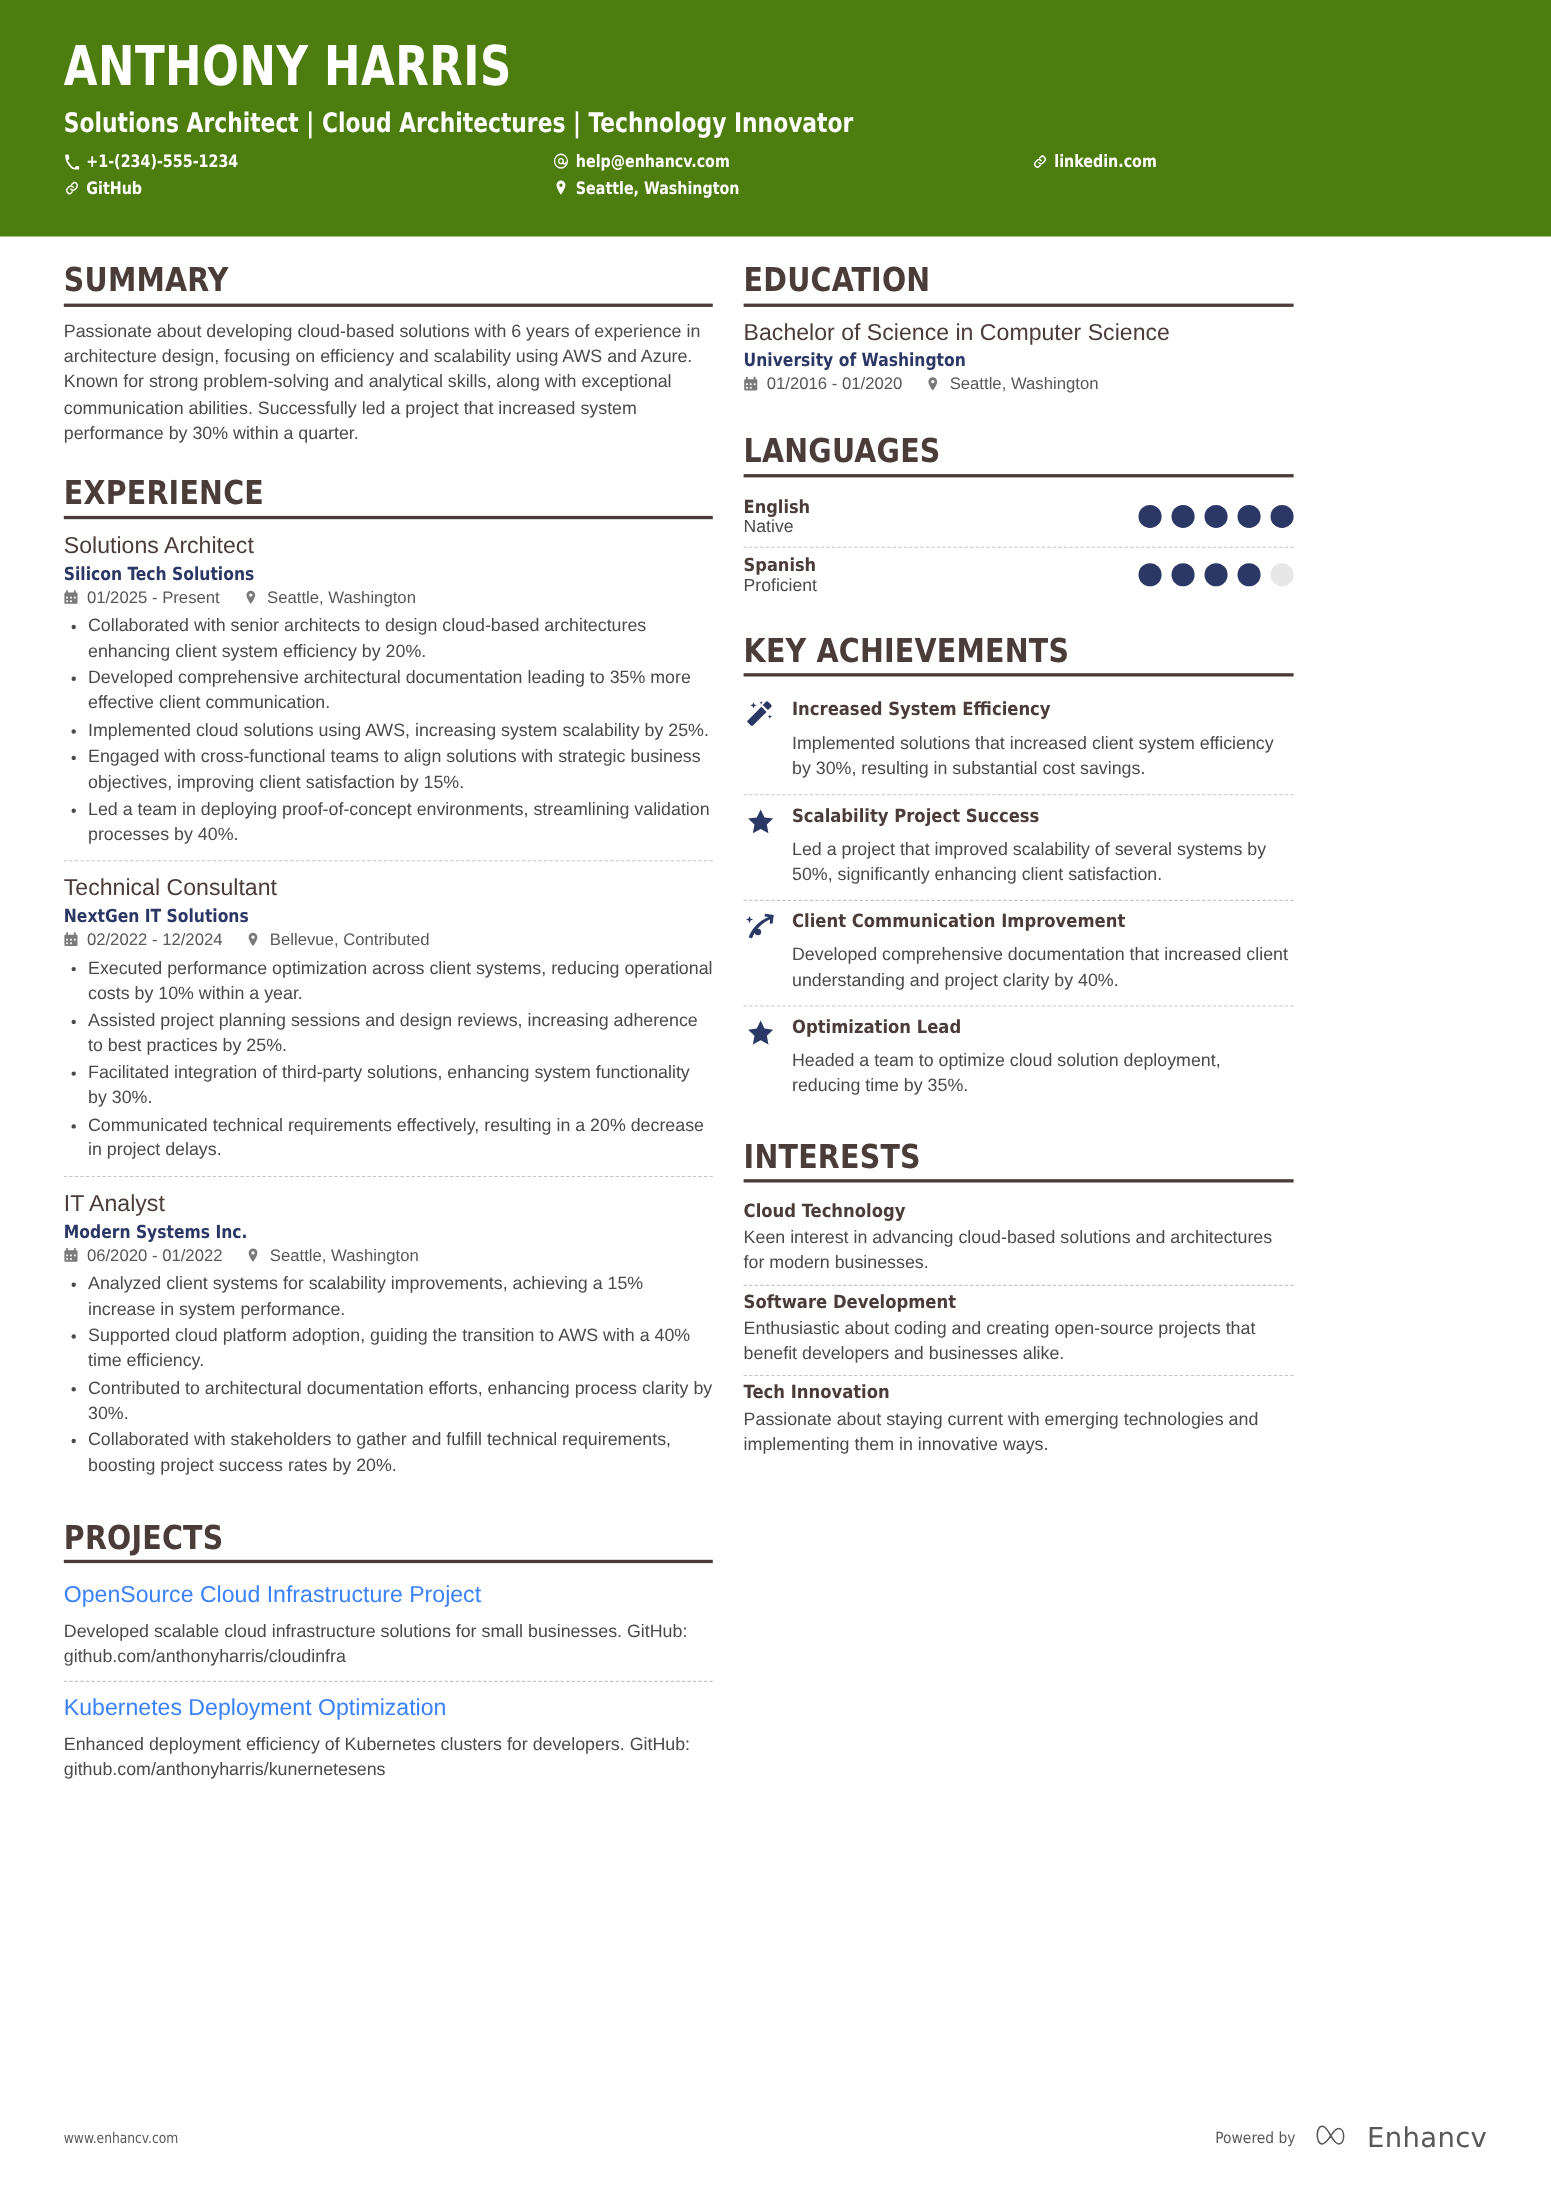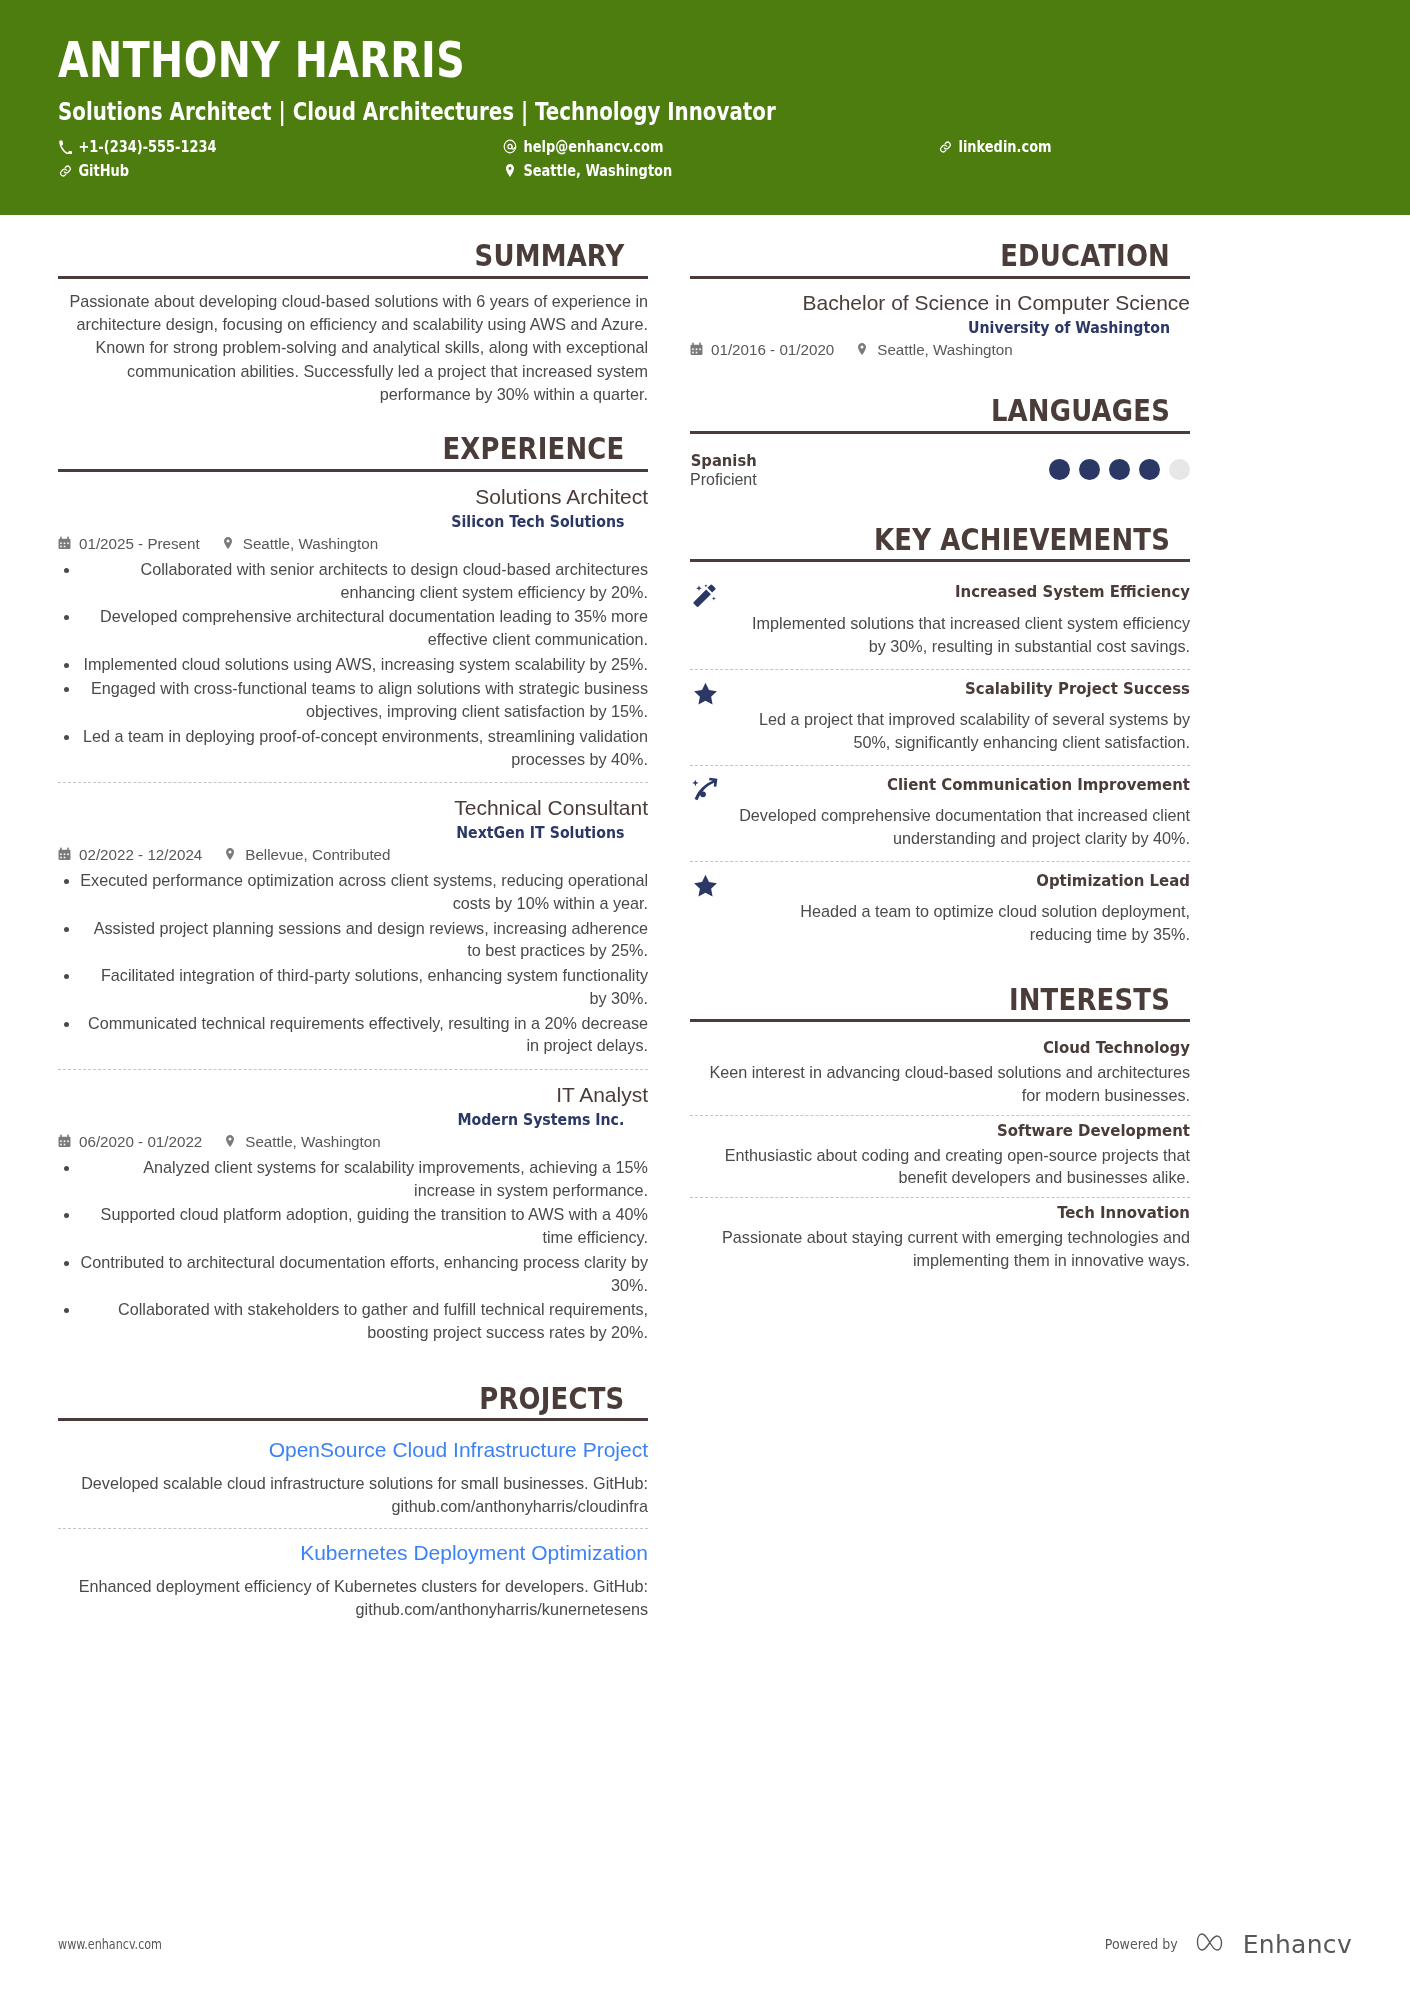--- a/index.html
+++ b/index.html
@@ -67,23 +67,22 @@
     align-items: center;
     justify-content: center;
     flex: 0 0 auto;
   }
   .contact-item .ico svg { display: block; }
 
   
   .columns {
     display: flex;
     padding: 0 58px;
-    gap: 42px;
+    gap: 28px;
     align-items: flex-start;
-    text-align: right;
   }
   .col-left  { width: 590px; flex: 0 0 590px; }
   .col-right { width: 500px; flex: 0 0 500px; }
 
   
   .sec { margin-top: 26px; }
   .sec:first-child { margin-top: 24px; }
   .sec-title {
     font-family: "DejaVu Sans Condensed", "Liberation Sans Narrow", "Liberation Sans", sans-serif;
     font-size: 30px;
@@ -507,20 +506,33 @@
             <span>Seattle, Washington</span>
           </div>
         </div>
       </div>
     </div>
 
     <div class="sec">
       <div class="sec-title">LANGUAGES</div>
       <div class="sec-rule"></div>
 
+      <div class="lang-row">
+        <div>
+          <div class="lang-name">English</div>
+          <div class="lang-level">Native</div>
+        </div>
+        <div class="dots">
+          <span class="dot on"></span>
+          <span class="dot on"></span>
+          <span class="dot on"></span>
+          <span class="dot on"></span>
+          <span class="dot on"></span>
+        </div>
+      </div>
 
       <div class="lang-row">
         <div>
           <div class="lang-name">Spanish</div>
           <div class="lang-level">Proficient</div>
         </div>
         <div class="dots">
           <span class="dot on"></span>
           <span class="dot on"></span>
           <span class="dot on"></span>

